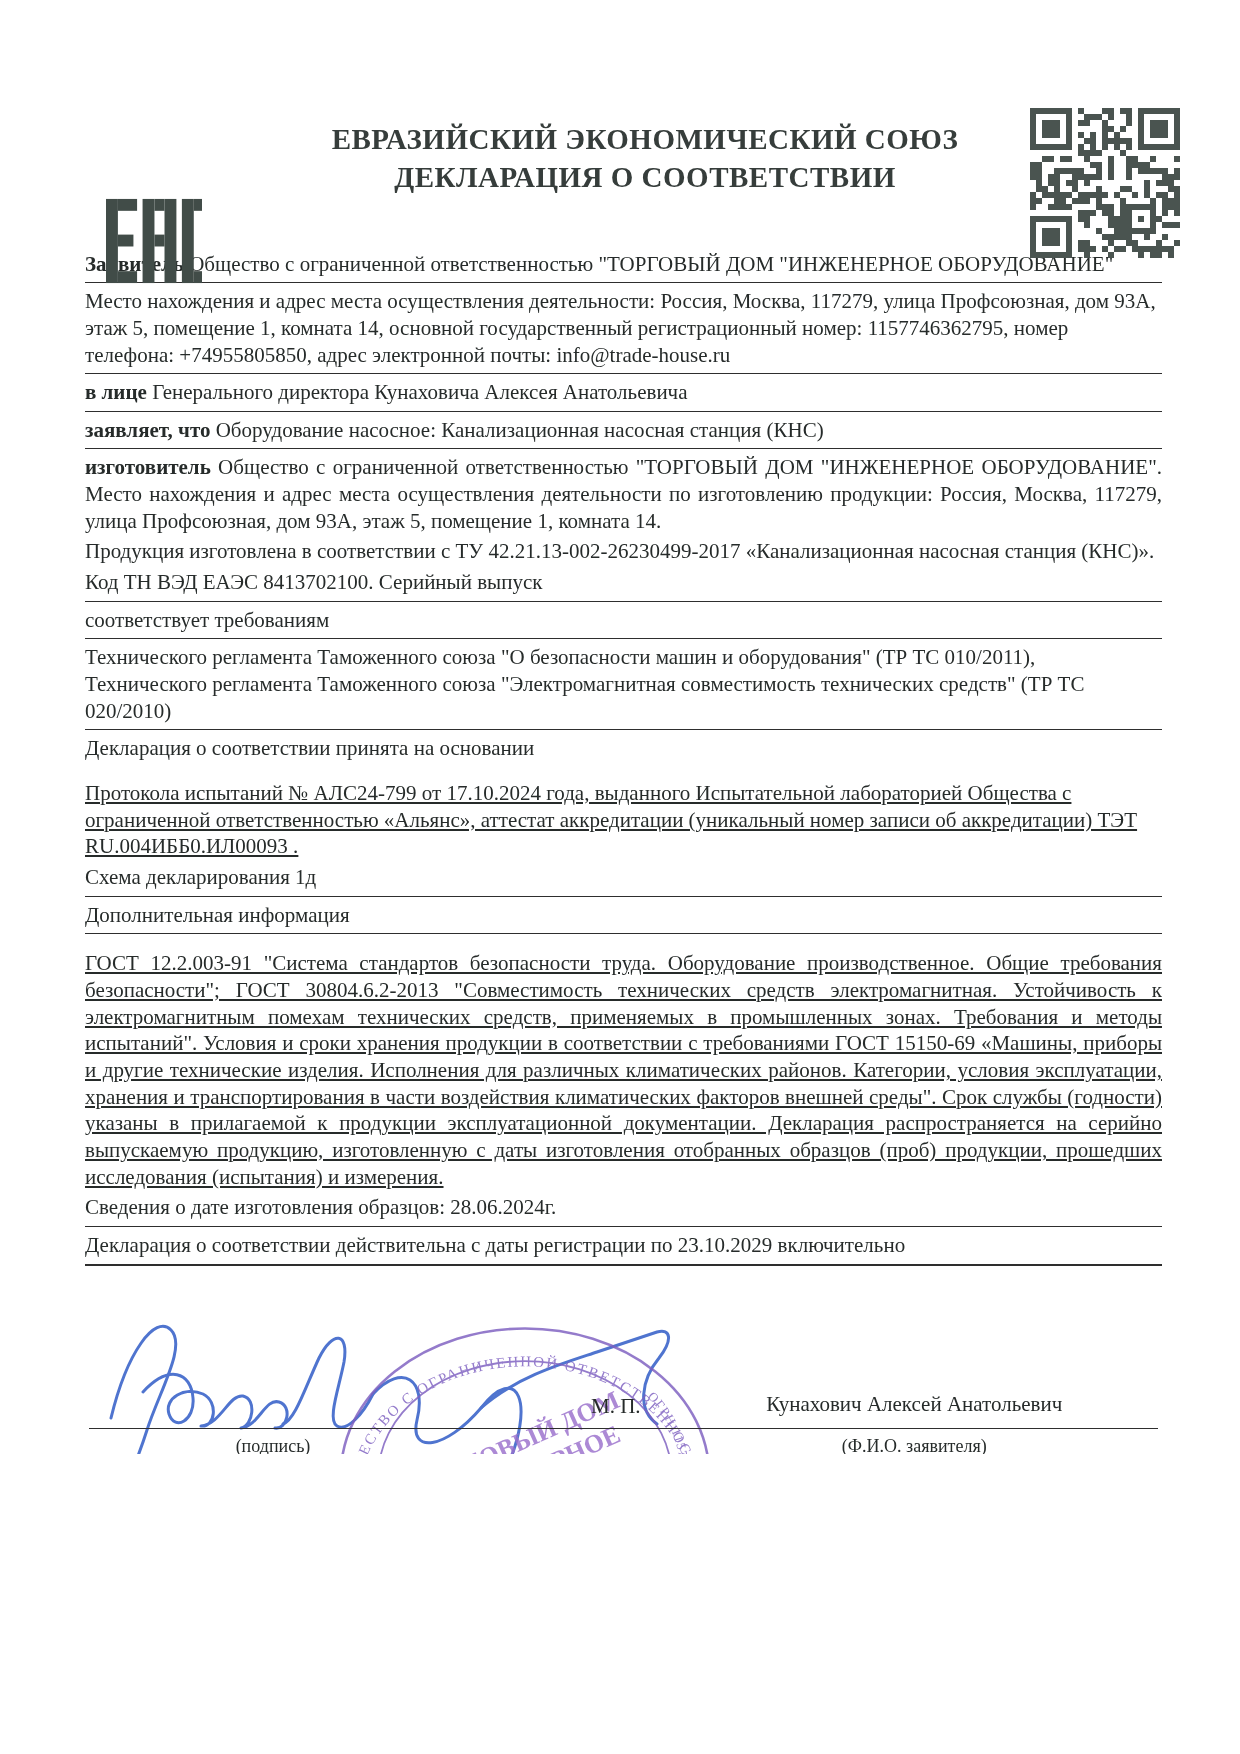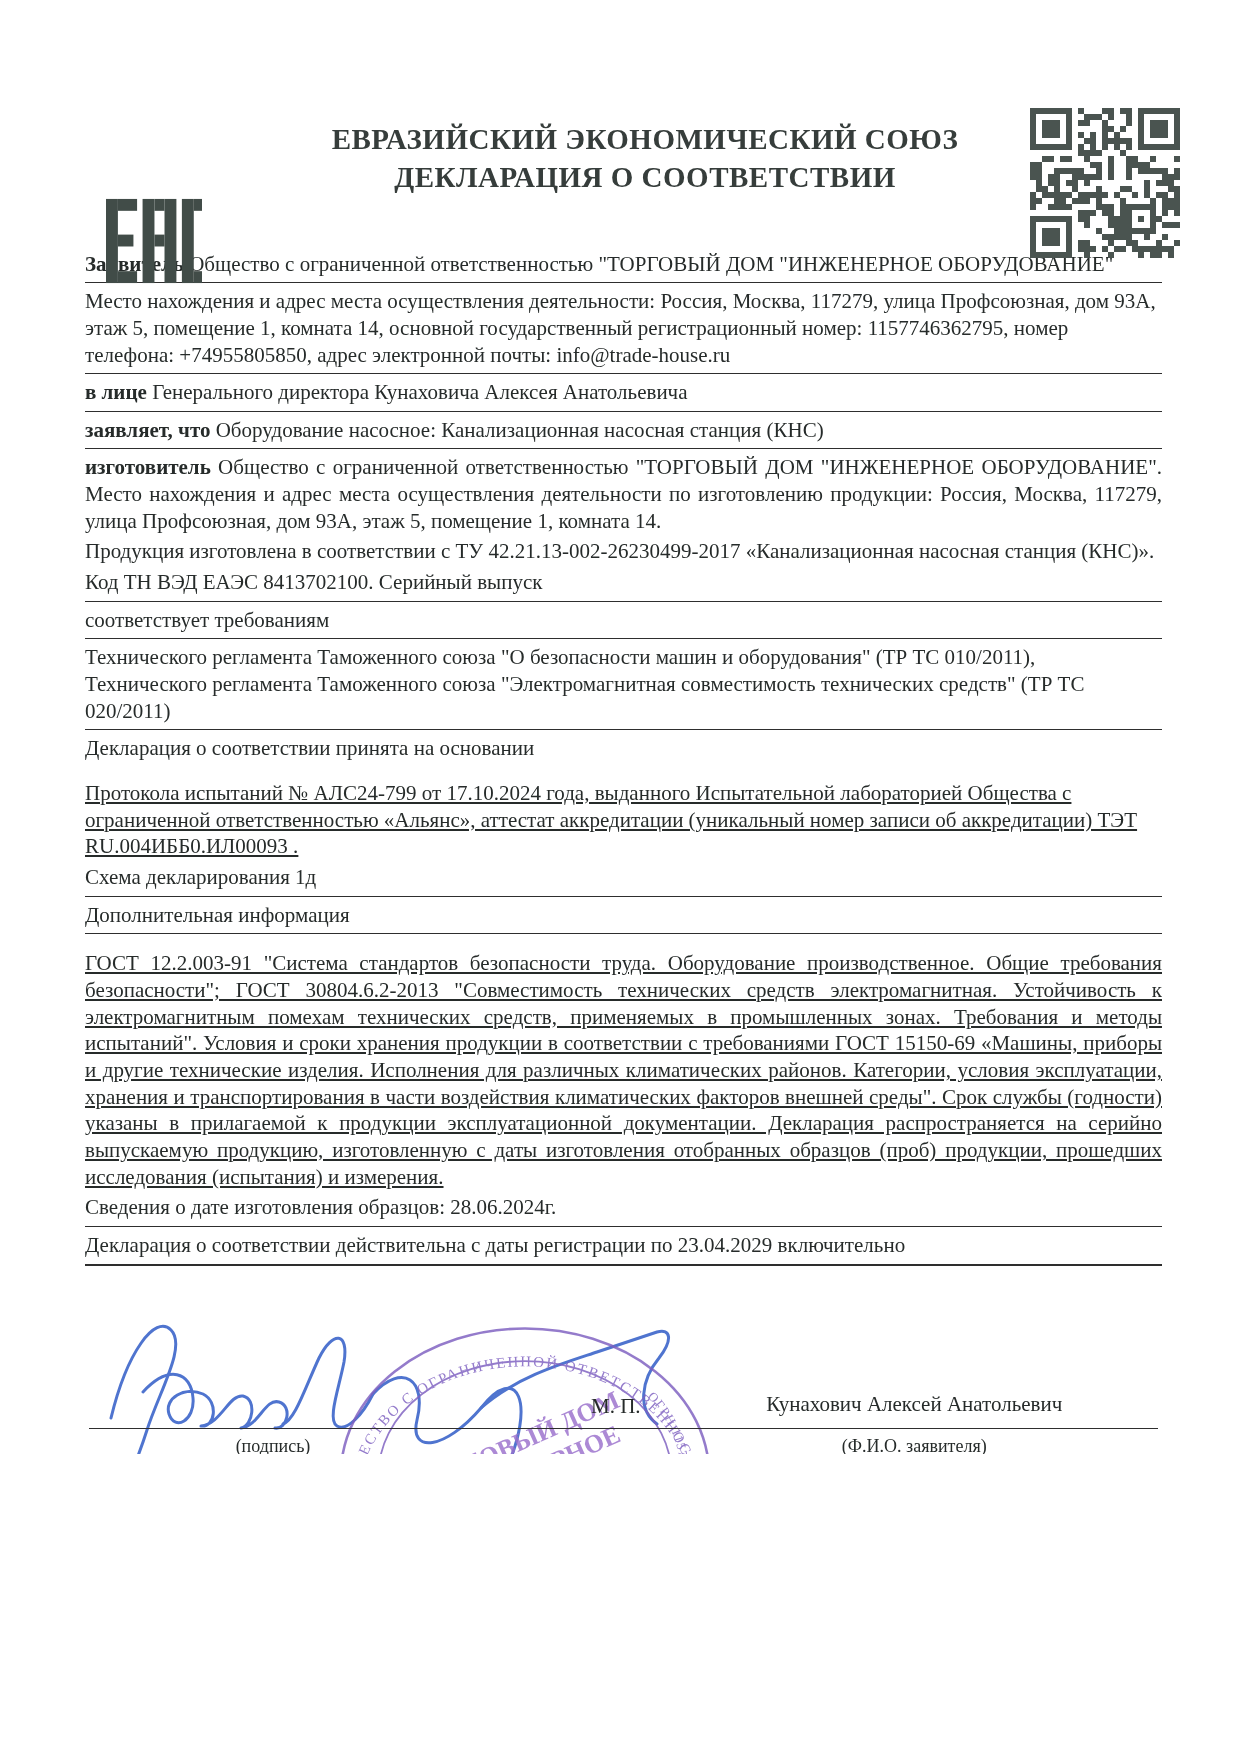--- a/index.html
+++ b/index.html
@@ -403,28 +403,28 @@
 
   <div class="rows">
       <div class="doc-row ul"><b class="row-label">Заявитель</b> <span class="row-text">Общество с ограниченной ответственностью "ТОРГОВЫЙ ДОМ "ИНЖЕНЕРНОЕ ОБОРУДОВАНИЕ"</span></div>
       <div class="doc-row ul"><span class="row-text">Место нахождения и адрес места осуществления деятельности: Россия, Москва, 117279, улица Профсоюзная, дом 93А, этаж 5, помещение 1, комната 14, основной государственный регистрационный номер: 1157746362795, номер телефона: +74955805850, адрес электронной почты: info@trade-house.ru</span></div>
       <div class="doc-row ul"><b class="row-label">в лице</b> <span class="row-text">Генерального директора Кунаховича Алексея Анатольевича</span></div>
       <div class="doc-row ul"><b class="row-label">заявляет, что</b> <span class="row-text">Оборудование насосное: Канализационная насосная станция (КНС)</span></div>
       <div class="doc-row just"><b class="row-label">изготовитель</b> <span class="row-text">Общество с ограниченной ответственностью "ТОРГОВЫЙ ДОМ "ИНЖЕНЕРНОЕ ОБОРУДОВАНИЕ". Место нахождения и адрес места осуществления деятельности по изготовлению продукции: Россия, Москва, 117279, улица Профсоюзная, дом 93А, этаж 5, помещение 1, комната 14.</span></div>
       <div class="doc-row"><span class="row-text">Продукция изготовлена в соответствии с ТУ 42.21.13-002-26230499-2017 «Канализационная насосная станция (КНС)».</span></div>
       <div class="doc-row ul"><span class="row-text">Код ТН ВЭД ЕАЭС 8413702100. Серийный выпуск</span></div>
       <div class="doc-row ul head"><b class="row-label">соответствует требованиям</b></div>
-      <div class="doc-row ul"><span class="row-text">Технического регламента Таможенного союза "О безопасности машин и оборудования" (ТР ТС 010/2011), Технического регламента Таможенного союза "Электромагнитная совместимость технических средств" (ТР ТС 020/2011)</span></div>
+      <div class="doc-row ul"><span class="row-text">Технического регламента Таможенного союза "О безопасности машин и оборудования" (ТР ТС 010/2011), Технического регламента Таможенного союза "Электромагнитная совместимость технических средств" (ТР ТС 020/2010)</span></div>
       <div class="doc-row head"><b class="row-label">Декларация о соответствии принята на основании</b></div>
       <div class="doc-row gap"><span class="row-text">Протокола испытаний № АЛС24-799 от 17.10.2024 года, выданного Испытательной лабораторией Общества с ограниченной ответственностью «Альянс», аттестат аккредитации (уникальный номер записи об аккредитации)  ТЭТ RU.004ИББ0.ИЛ00093 .</span></div>
       <div class="doc-row ul"><span class="row-text">Схема декларирования 1д</span></div>
       <div class="doc-row ul head"><b class="row-label">Дополнительная информация</b></div>
       <div class="doc-row just gap"><span class="row-text">ГОСТ 12.2.003-91 "Система стандартов безопасности труда. Оборудование производственное. Общие требования безопасности"; ГОСТ 30804.6.2-2013 "Совместимость технических средств электромагнитная. Устойчивость к электромагнитным помехам технических средств, применяемых в промышленных зонах. Требования и методы испытаний". Условия и сроки хранения продукции в соответствии с требованиями ГОСТ 15150-69 «Машины, приборы и другие технические изделия. Исполнения для различных климатических районов. Категории, условия эксплуатации, хранения и транспортирования в части воздействия климатических факторов внешней среды". Срок службы (годности) указаны в прилагаемой к продукции эксплуатационной документации. Декларация распространяется на серийно выпускаемую продукцию, изготовленную с даты изготовления отобранных образцов (проб) продукции, прошедших исследования (испытания) и измерения.</span></div>
       <div class="doc-row ul"><span class="row-text">Сведения о дате изготовления образцов: 28.06.2024г.</span></div>
-      <div class="doc-row ul head thick"><b class="row-label">Декларация о соответствии  действительна с даты регистрации по 23.04.2029 включительно</b></div>
+      <div class="doc-row ul head thick"><b class="row-label">Декларация о соответствии  действительна с даты регистрации по 23.10.2029 включительно</b></div>
     </div>
 
   <div class="sig-area">
 
     <svg class="sig" viewBox="0 0 580 180" aria-hidden="true">
       <g fill="none" stroke="currentColor" stroke-width="3" stroke-linecap="round" stroke-linejoin="round">
         <path d="M14,126 C30,60 58,22 74,38 C90,54 62,100 50,138 C44,157 40,166 38,172"></path>
         <path d="M46,100 C72,72 94,80 96,106 C98,128 78,140 72,122 C67,106 88,94 106,102 C122,110 118,136 104,134 C124,132 132,102 146,104 C160,107 156,134 144,136 C162,134 168,106 182,110 C196,114 190,138 178,136"></path>
         <path d="M186,132 C198,128 208,96 222,66 C236,38 252,40 247,70 C242,96 230,128 240,134 C250,140 266,122 276,102"></path>
         <path d="M276,102 C306,70 330,88 320,128 C312,162 348,158 384,116 C420,70 440,110 408,180 C396,206 380,216 370,206"></path>

